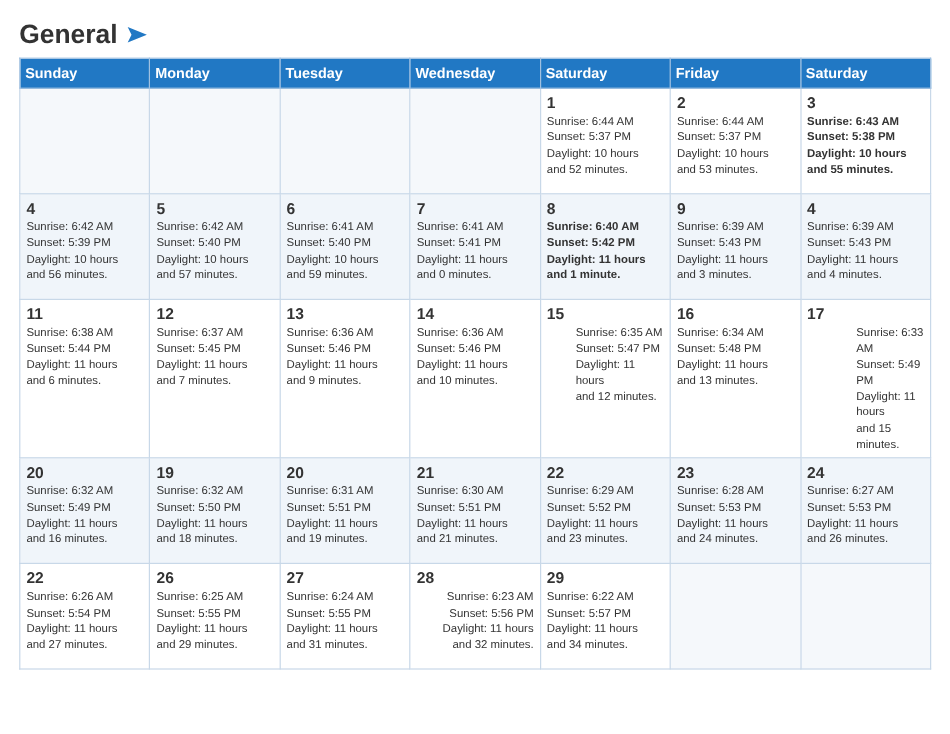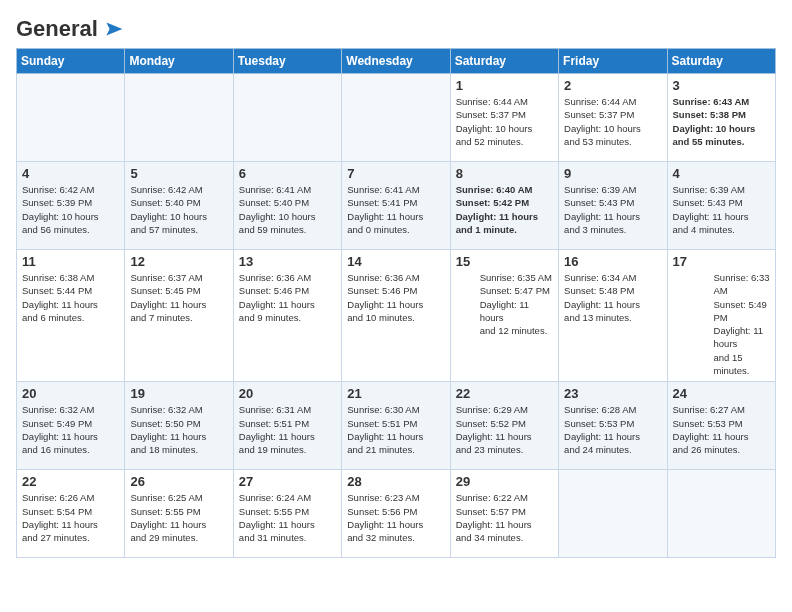--- a/index.html
+++ b/index.html
@@ -320,21 +320,21 @@
         </td>
         <td>
           <span class="day-num">27</span>
           <div class="day-info" style="white-space: pre-line;">Sunrise: 6:24 AM
 Sunset: 5:55 PM
 Daylight: 11 hours
 and 31 minutes.</div>
         </td>
         <td>
           <span class="day-num">28</span>
-          <div class="day-info" style="white-space: pre-line;">Sunrise: 6:23 AM
+          <div class="day-info" style="white-space: pre-line; text-align: right;">Sunrise: 6:23 AM
 Sunset: 5:56 PM
 Daylight: 11 hours
 and 32 minutes.</div>
         </td>
         <td>
           <span class="day-num">29</span>
           <div class="day-info" style="white-space: pre-line;">Sunrise: 6:22 AM
 Sunset: 5:57 PM
 Daylight: 11 hours
 and 34 minutes.</div>

